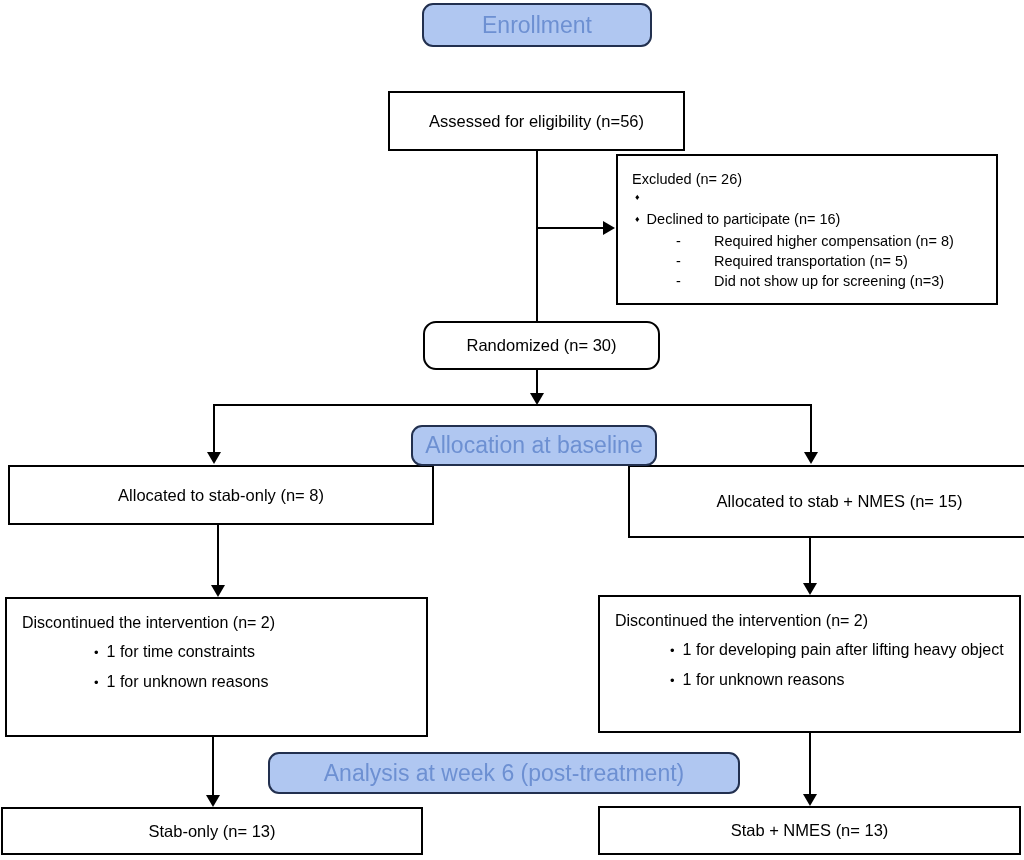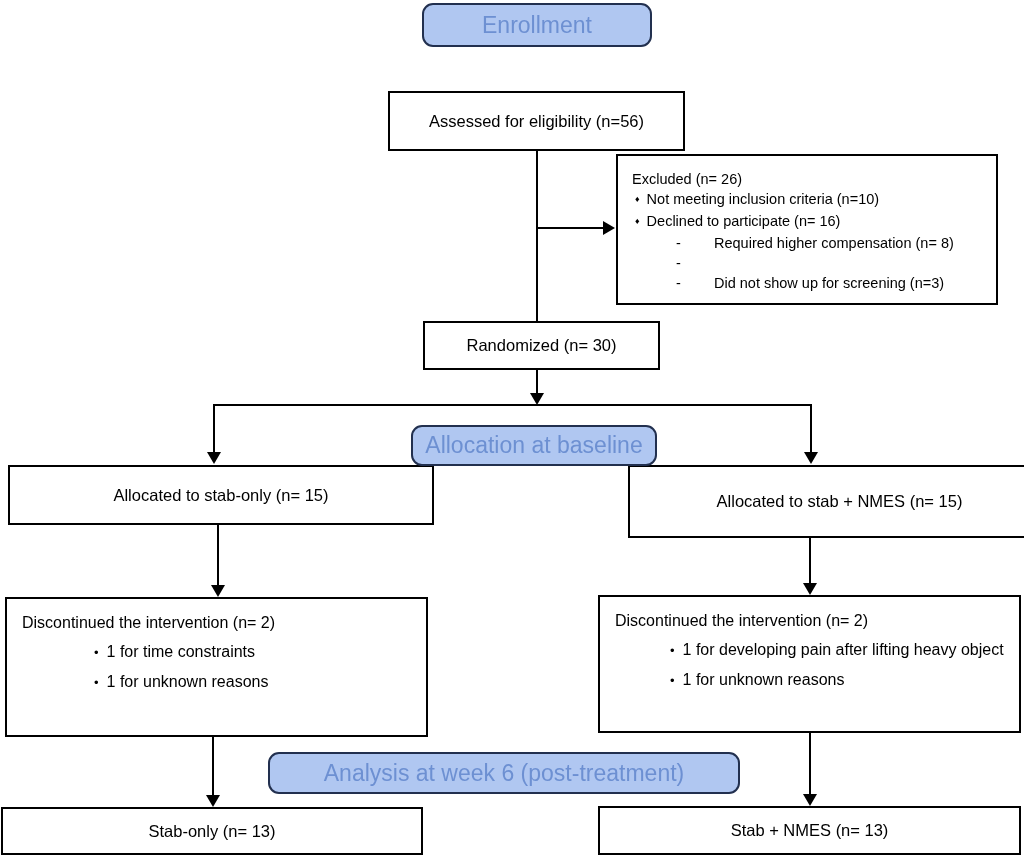--- a/index.html
+++ b/index.html
@@ -81,59 +81,59 @@
 
   <div class="line" style="left:537px; top:227px; width:67px; height:2px;"></div>
   <div class="ah-right" style="left:603px; top:221px;"></div>
 
   <div class="box excluded-box" style="left:616px; top:154px; width:382px; height:151px;">
     <div class="ex-row">
       <span>Excluded (n= 26)</span>
     </div>
     <div class="ex-row ex-bullet">
       <span class="glyph">♦</span>
-      <span>Not meeting inclusion criteria (n=10)</span>
     </div>
     <div class="ex-row ex-bullet">
       <span class="glyph">♦</span>
       <span>Declined to participate (n= 16)</span>
     </div>
     <div class="ex-row ex-sub">
       <span class="glyph">-</span>
       <span>Required higher compensation (n= 8)</span>
     </div>
     <div class="ex-row ex-sub">
       <span class="glyph">-</span>
+      <span>Required transportation (n= 5)</span>
     </div>
     <div class="ex-row ex-sub">
       <span class="glyph">-</span>
       <span>Did not show up for screening (n=3)</span>
     </div>
   </div>
 
-  <div class="box center" style="left:423px; top:321px; width:237px; height:49px;">
+  <div class="box center" style="left:423px; top:321px; width:237px; height:49px;border-radius:13px;">
     <span>Randomized (n= 30)</span>
   </div>
 
   <div class="line" style="left:536px; top:370px; width:2px; height:25px;"></div>
   <div class="ah-down" style="left:530px; top:393px;"></div>
 
   <div class="line" style="left:214px; top:404px; width:598px; height:2px;"></div>
 
   <div class="line" style="left:213px; top:404px; width:2px; height:50px;"></div>
   <div class="ah-down" style="left:207px; top:452px;"></div>
   <div class="line" style="left:810px; top:404px; width:2px; height:50px;"></div>
   <div class="ah-down" style="left:804px; top:452px;"></div>
 
   <div class="stage" style="left:411px; top:413px; width:246px; height:41px;margin-top:12px;">
     <span>Allocation at baseline</span>
   </div>
 
   <div class="box center" style="left:8px; top:465px; width:426px; height:60px;">
-    <span>Allocated to stab-only (n= 15)</span>
+    <span>Allocated to stab-only (n= 8)</span>
   </div>
   <div class="box center" style="left:628px; top:465px; width:423px; height:73px;">
     <span>Allocated to stab + NMES (n= 15)</span>
   </div>
 
   <div class="line" style="left:217px; top:525px; width:2px; height:62px;"></div>
   <div class="ah-down" style="left:211px; top:585px;"></div>
   <div class="line" style="left:809px; top:524px; width:2px; height:61px;"></div>
   <div class="ah-down" style="left:803px; top:583px;"></div>
 

